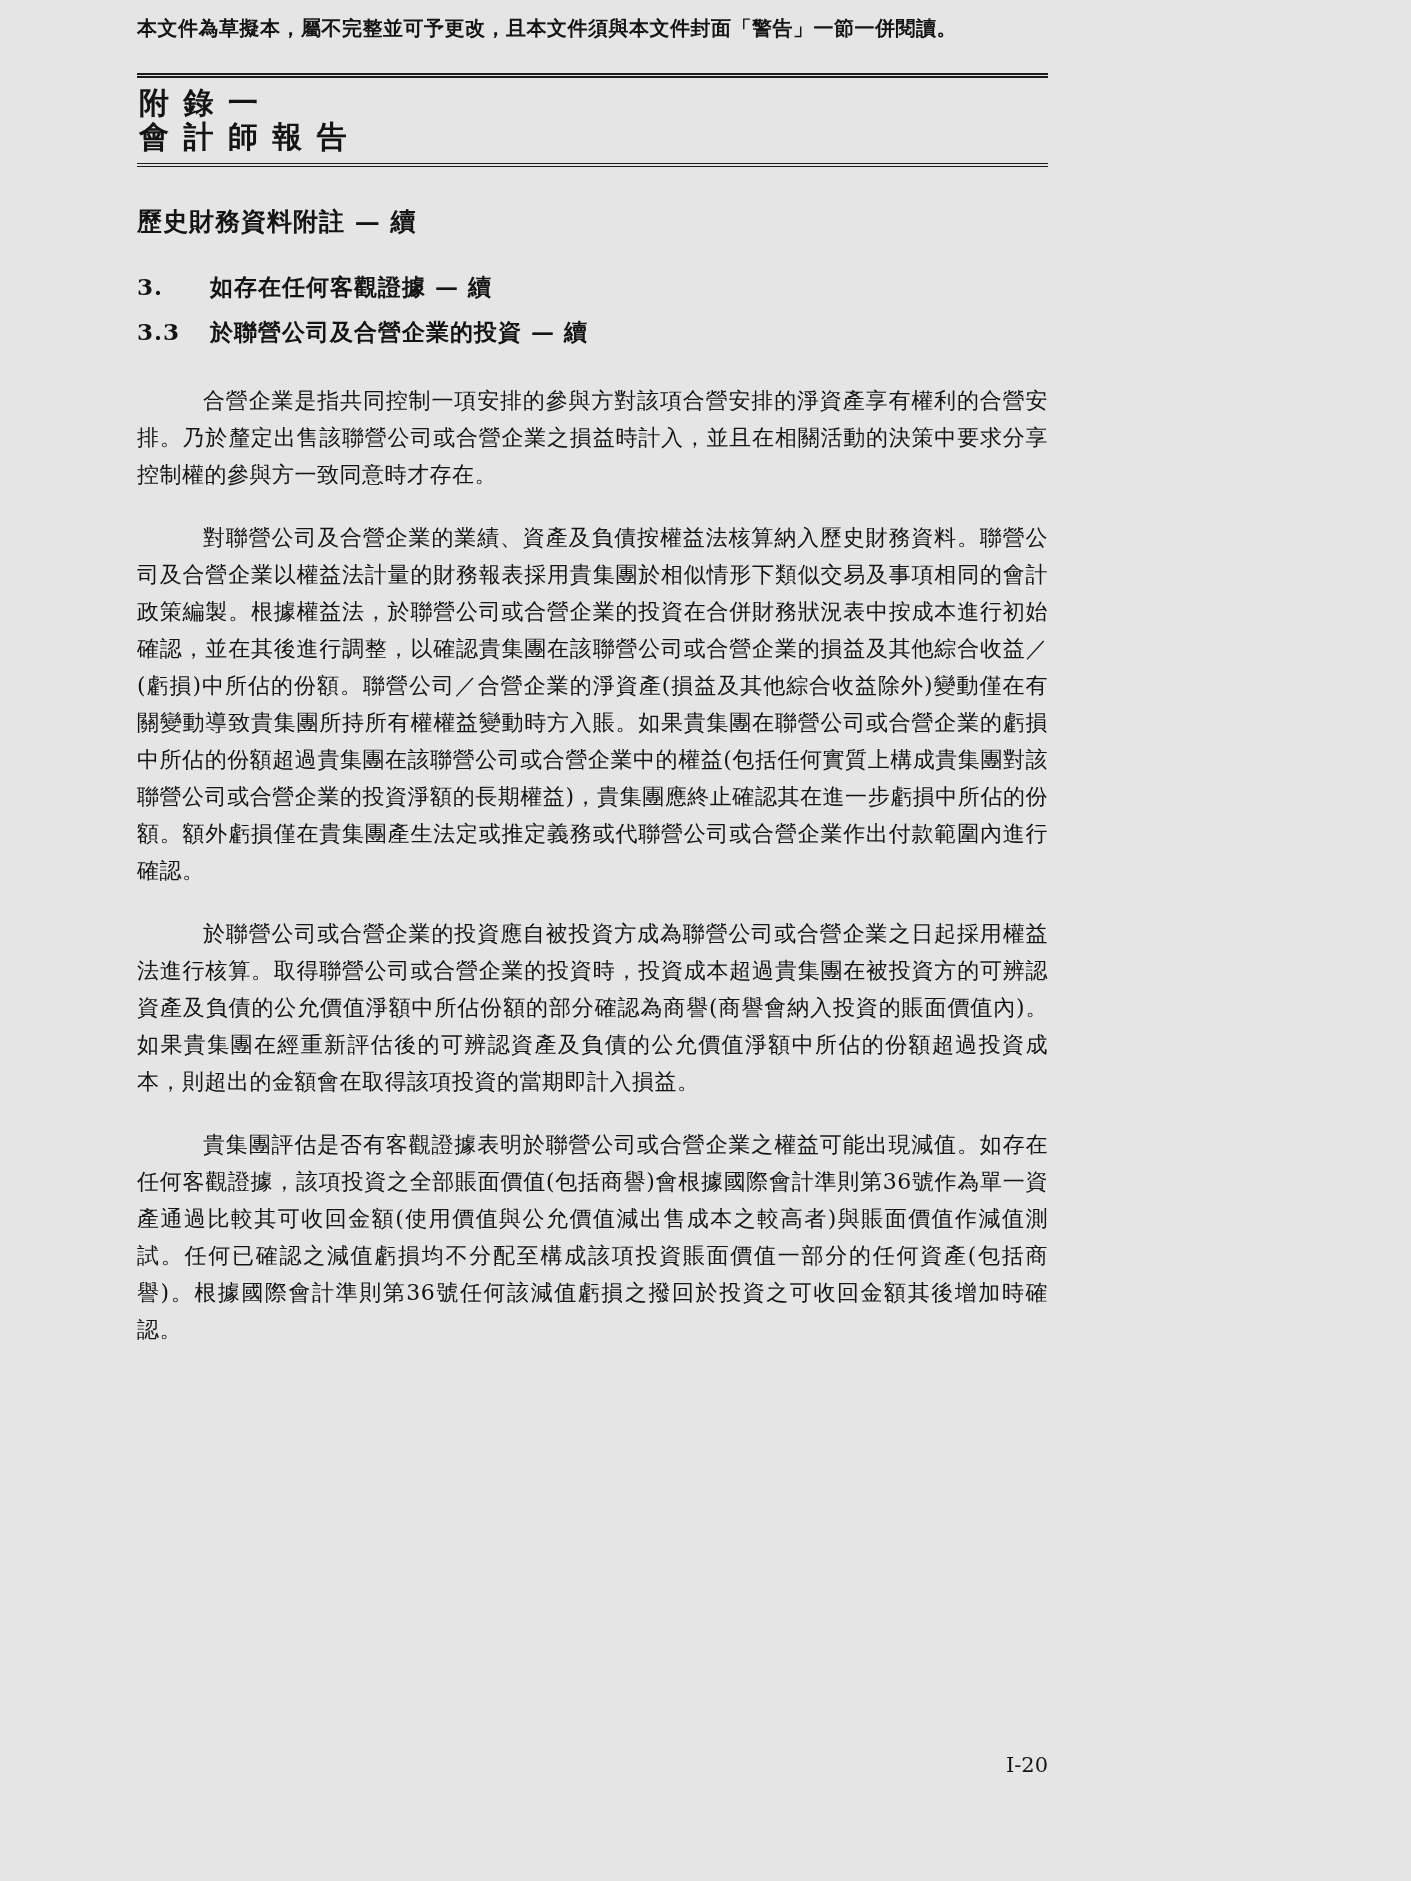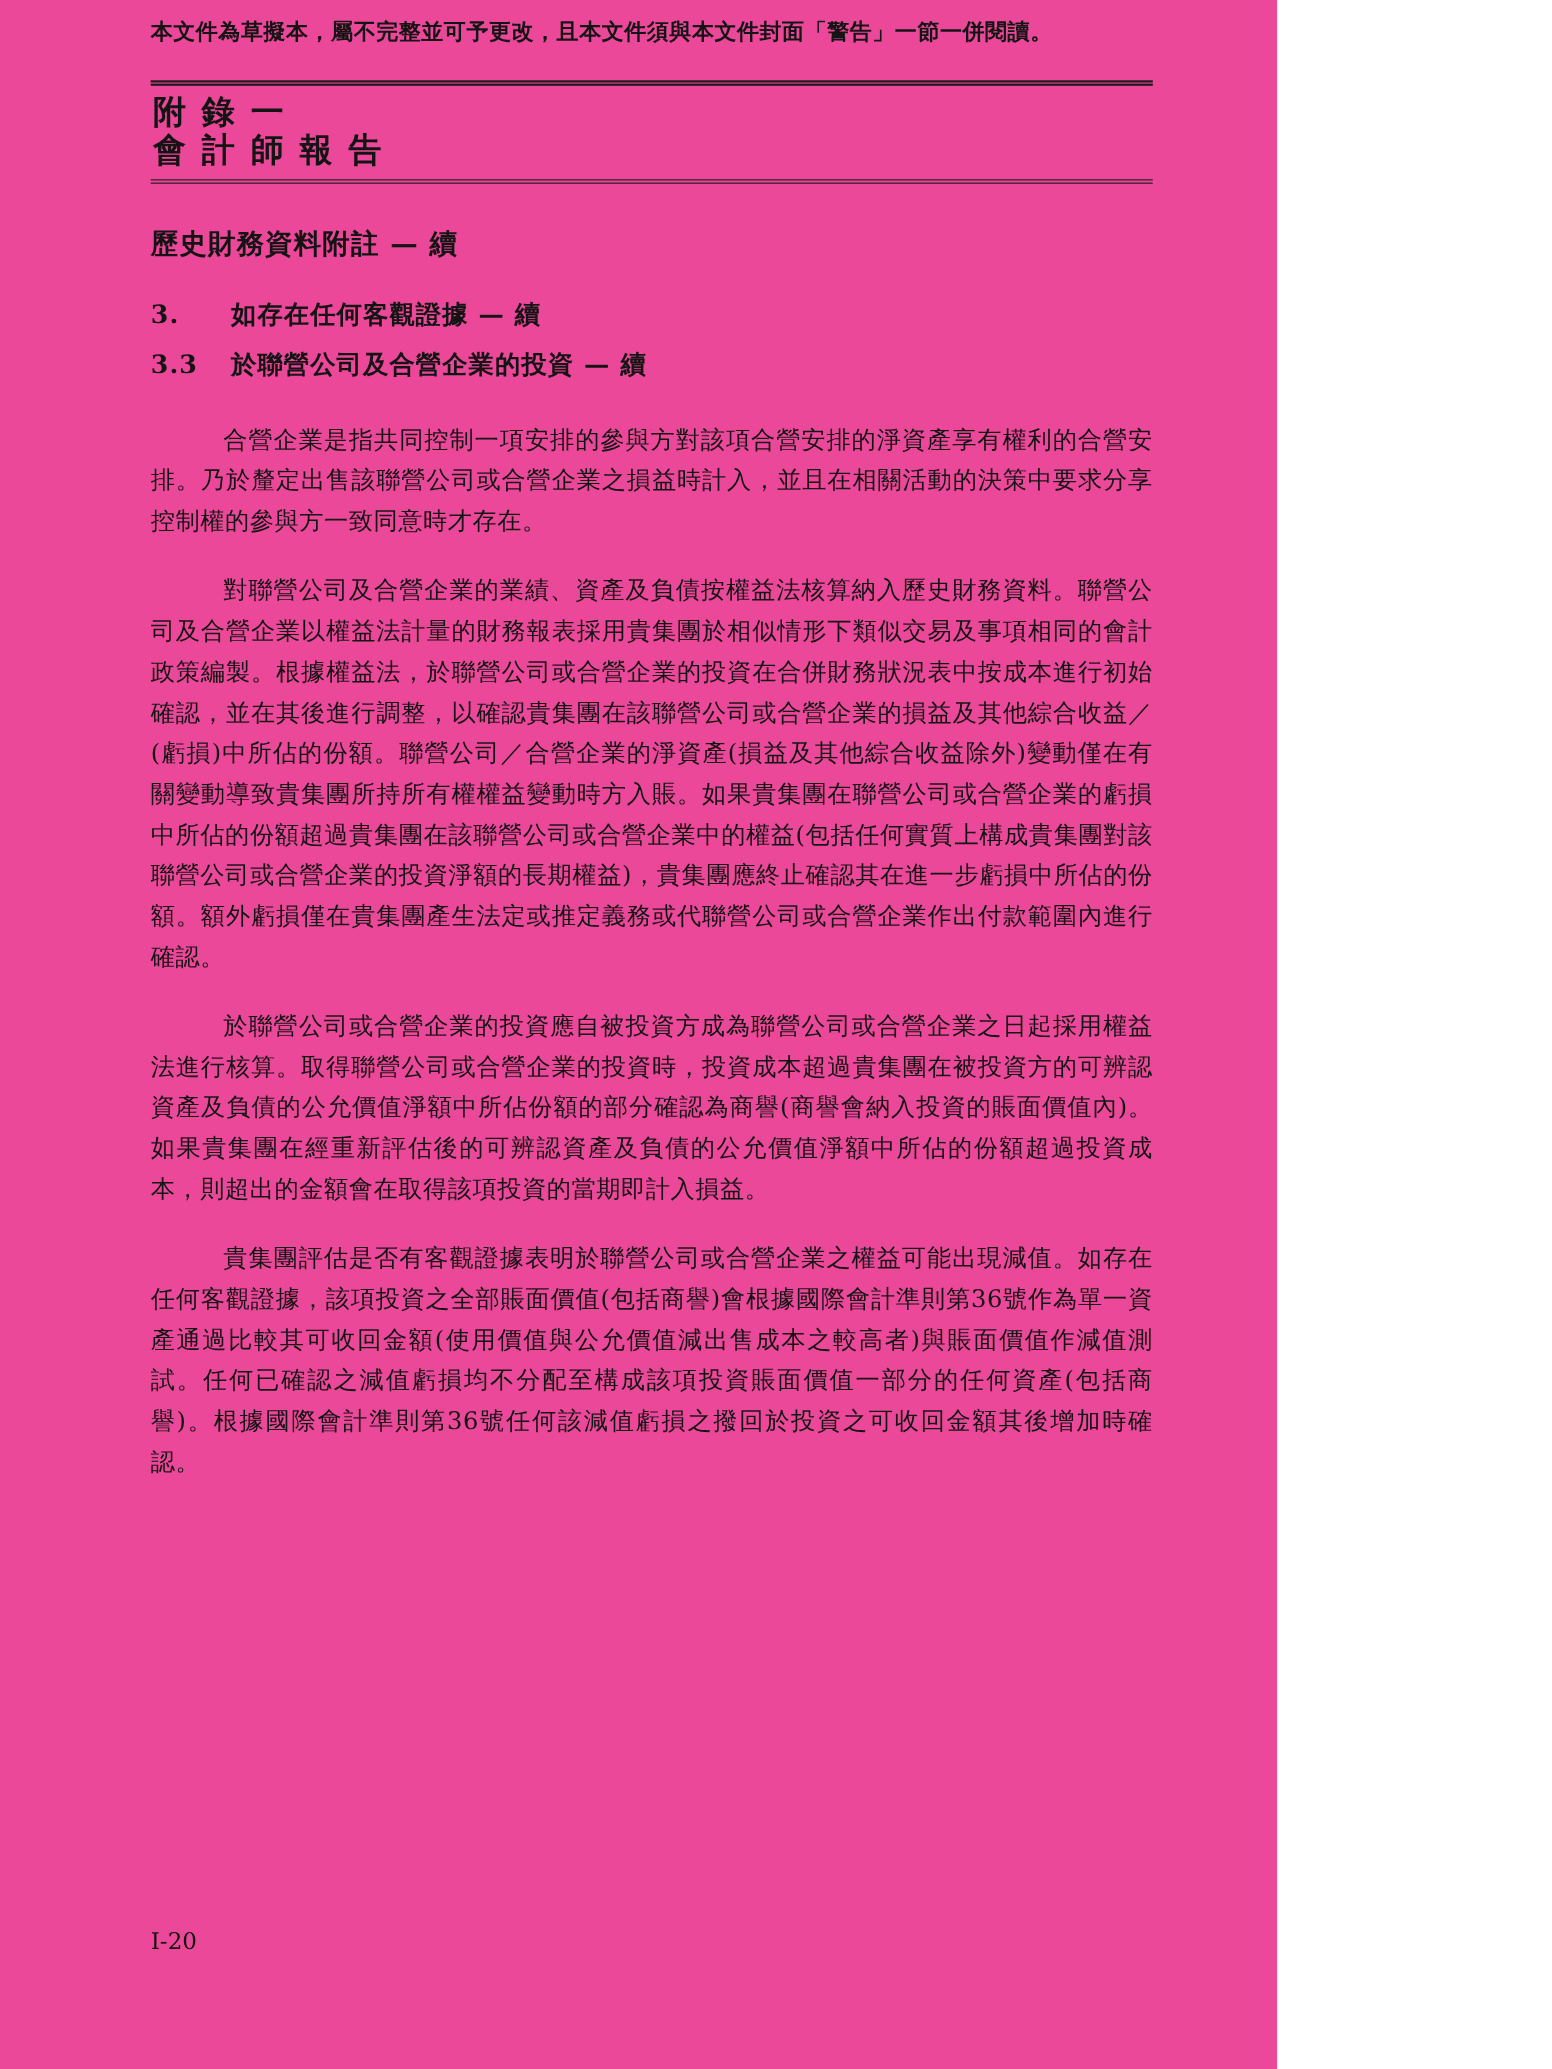--- a/index.html
+++ b/index.html
@@ -2,23 +2,23 @@
 <html><head>
 <meta charset="utf-8">
 <style>
   html, body {
     margin: 0;
     padding: 0;
     background: #ffffff;
   }
   .page {
     position: relative;
-    width: 1161px;
+    width: 1411px;
     height: 1881px;
-    background: #ec4899;
+    background: #e5e5e5;
     color: #141414;
     font-family: "DejaVu Serif", "Liberation Serif", serif;
     overflow: hidden;
   }
   .content {
     position: absolute;
     left: 137px;
     top: 0;
     width: 911px;
   }
@@ -73,21 +73,21 @@
     text-align: justify;
     text-indent: 3em;
     letter-spacing: 0.5px;
   }
   .body-text p.first { margin-top: 36px; }
   .page-number {
     position: absolute;
     left: 137px;
     top: 1752px;
     width: 911px;
-    text-align: left;
+    text-align: right;
     font-size: 21px;
     line-height: 26px;
   }
 </style>
 </head>
 <body>
 
 <div class="page">
   <div class="content">
 

